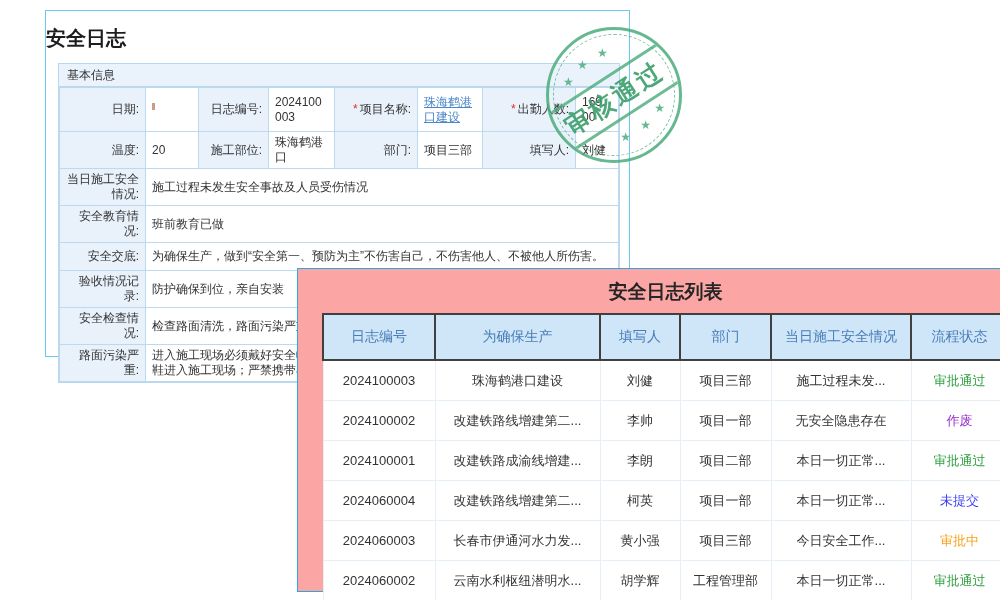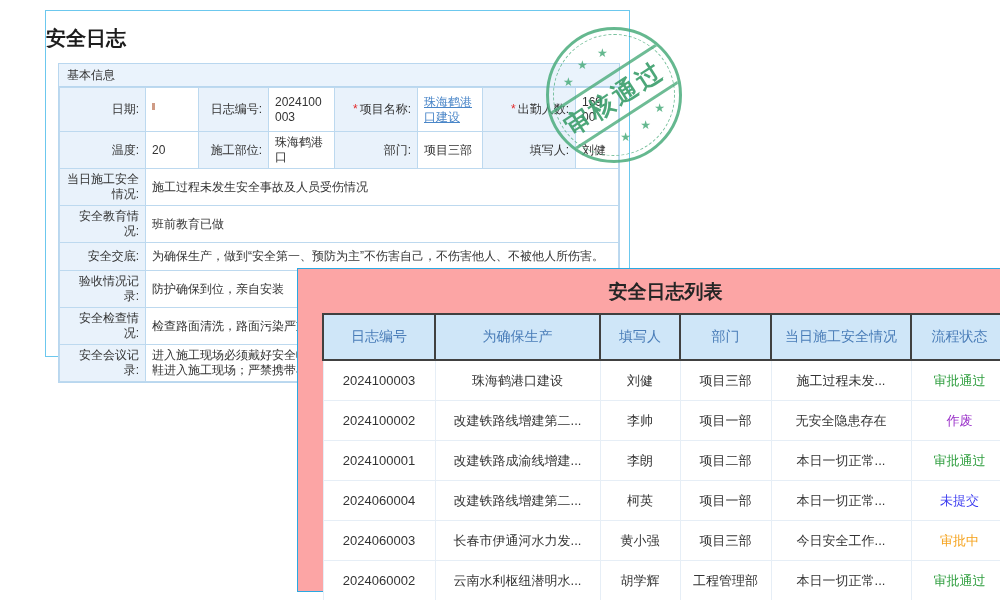--- a/index.html
+++ b/index.html
@@ -119,21 +119,21 @@
             </tr>
             <tr class="detail">
               <th>验收情况记录:</th>
               <td colspan="7">防护确保到位，亲自安装</td>
             </tr>
             <tr class="detail">
               <th>安全检查情况:</th>
               <td colspan="7">检查路面清洗，路面污染严重，立即安排清理整改</td>
             </tr>
             <tr class="detail">
-              <th>安全会议记录:</th>
+              <th>路面污染严重:</th>
               <td colspan="7">
                 <div>进入施工现场必须戴好安全帽；高空作业必须系好安全带，做好防护；严禁穿拖</div>
                 <div>鞋进入施工现场；严禁携带小孩进入施工现场。</div>
               </td>
             </tr>
           </tbody>
       </table>
     </div>
 
     <div class="stamp">

